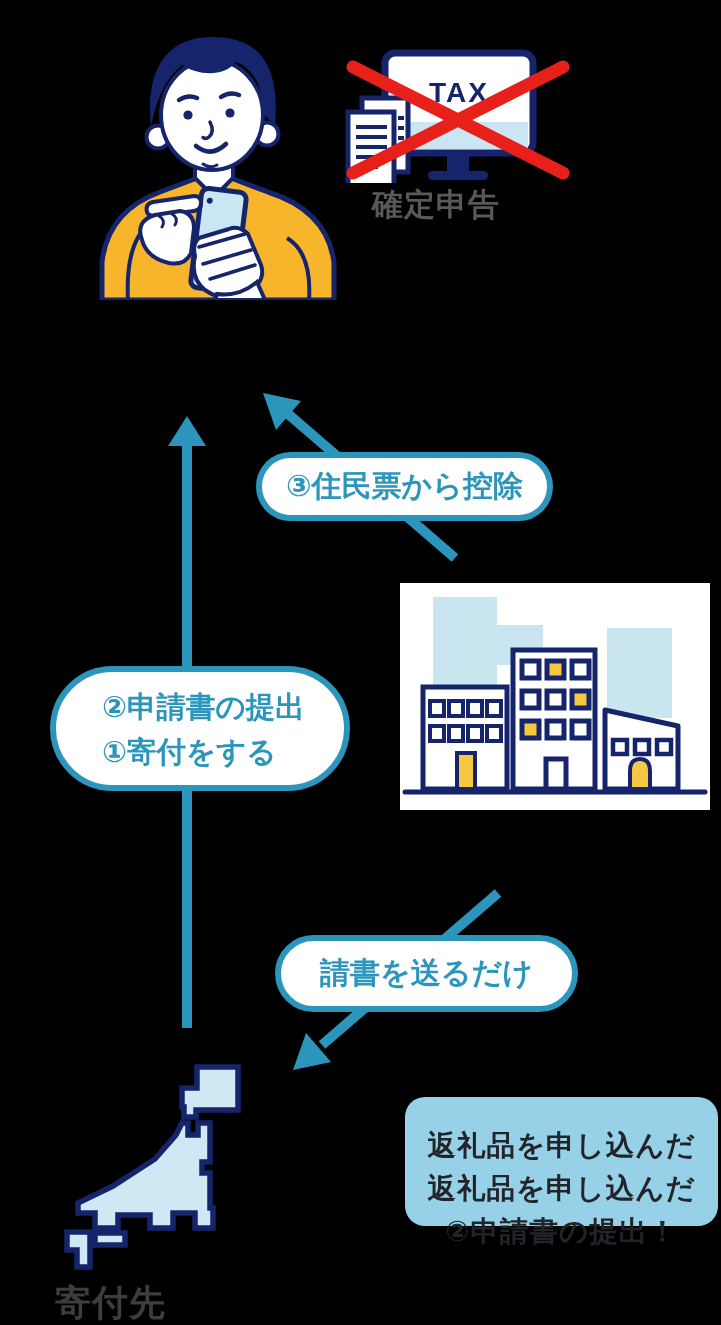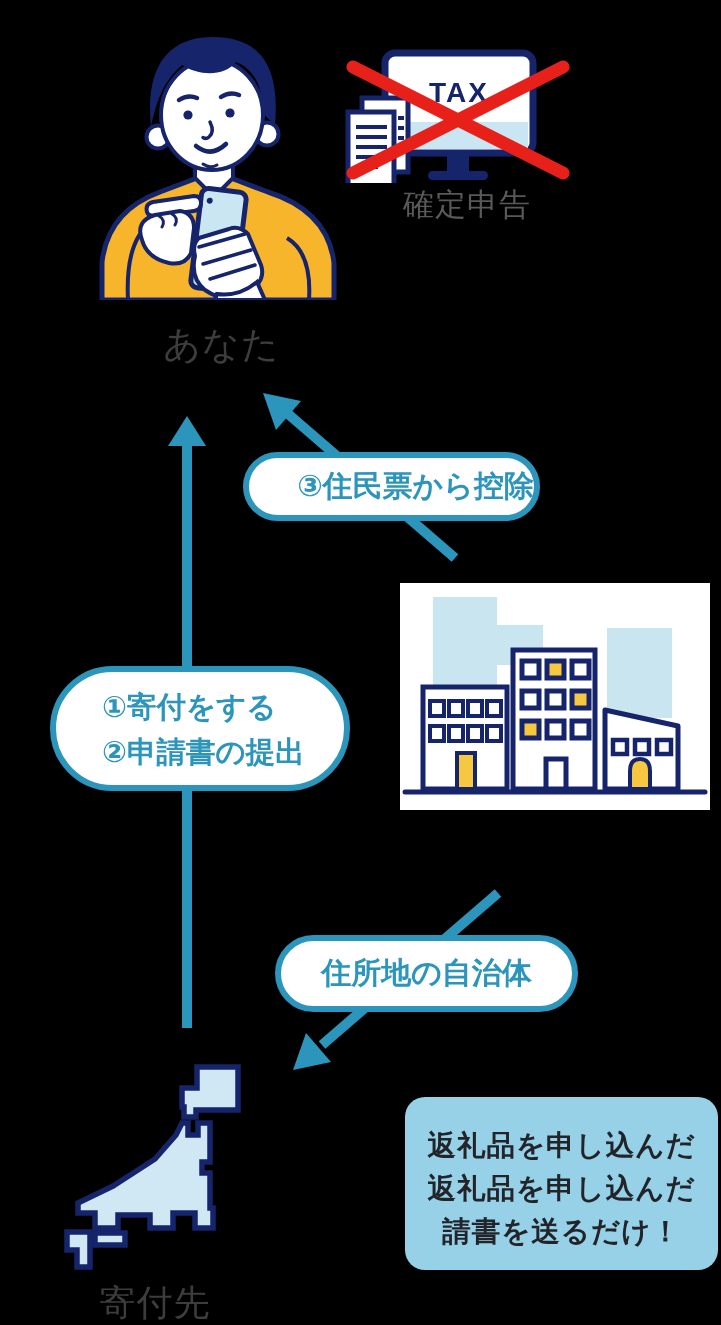--- a/index.html
+++ b/index.html
@@ -2,37 +2,37 @@
 <html><head>
 <meta charset="utf-8">
 <style>
   html,body{margin:0;padding:0;background:#000;}
   .canvas{
     position:relative;width:721px;height:1325px;background:#000;overflow:hidden;
     font-family:"Liberation Sans","DejaVu Sans",sans-serif;
   }
   .abs{position:absolute;}
   .caption{
-    font-weight:normal;color:#3d3d3d;text-align:center;letter-spacing:1px;
+    font-weight:bold;color:#3d3d3d;text-align:left;letter-spacing:1px;
   }
   .pill{
     position:absolute;background:#fff;border:6px solid #2b95bb;border-radius:70px;
     display:flex;align-items:center;justify-content:center;
     color:#2b95bb;font-weight:bold;z-index:3;box-sizing:border-box;
   }
   .arrow-layer{position:absolute;z-index:2;}
   .v-shaft{position:absolute;left:182px;top:443px;width:10px;height:585px;background:#2b95bb;z-index:2;}
   .v-head{
     position:absolute;left:168px;top:416px;width:0;height:0;z-index:2;
     border-left:19px solid transparent;border-right:19px solid transparent;
     border-bottom:30px solid #2b95bb;
   }
   .card{position:absolute;background:#fff;z-index:1;}
   .note{
-    position:absolute;left:405px;top:1097px;width:313px;height:173px;
+    position:absolute;left:405px;top:1097px;width:313px;height:129px;
     background:#96d1e7;border-radius:20px;z-index:1;
     text-align:center;font-weight:600;color:#22242a;
     font-size:28.5px;line-height:43px;padding-top:27px;box-sizing:border-box;
     letter-spacing:1px;
   }
 </style>
 </head>
 <body>
 
 <div class="canvas">
@@ -57,21 +57,20 @@
       <rect x="98" y="165" width="45" height="100" rx="7" fill="#c9e6f2" stroke="#16246b" stroke-width="5"></rect>
       <circle cx="107" cy="177" r="3" fill="#16246b"></circle>
     </g>
     <path d="M 49,187 Q 47,179 55,177 L 96,171 Q 103,171 103,178 Q 103,185 96,186 L 57,191 Q 50,191 49,187 Z" fill="#fff" stroke="#16246b" stroke-width="4" stroke-linejoin="round"></path>
     <path d="M 44,215 Q 37,196 57,190 L 82,186 Q 96,188 96,203 L 93,228 Q 87,241 71,238 Q 49,233 44,215 Z" fill="#fff" stroke="#16246b" stroke-width="4" stroke-linejoin="round"></path>
     <path d="M 61,191 q 7,4 3,11 M 74,189 q 7,4 3,11" fill="none" stroke="#16246b" stroke-width="3" stroke-linecap="round"></path>
     <path d="M 97,231 Q 92,253 107,265 Q 124,277 143,271 L 158,261 Q 167,252 163,240 L 150,209 Q 141,200 131,204 L 101,213 Q 94,219 97,231 Z" fill="#fff" stroke="#16246b" stroke-width="4" stroke-linejoin="round"></path>
     <path d="M 101,222 L 147,209 M 105,239 L 153,225 M 112,254 L 157,240" fill="none" stroke="#16246b" stroke-width="3.5" stroke-linecap="round"></path>
     <path d="M 119,269 L 117,275 L 167,275 L 159,257 Q 141,272 119,269 Z" fill="#fff" stroke="#16246b" stroke-width="4"></path>
   </svg>
-  <div class="abs caption" style="left:98px;top:320px;width:247px;font-size:37px;">あなた</div>
 
   <svg class="abs" style="left:340px;top:48px;" width="235" height="135" viewBox="0 0 235 135">
     <g>
       <rect x="45" y="5" width="148" height="100" rx="10" fill="#fff" stroke="#16246b" stroke-width="7"></rect>
       <rect x="50" y="74" width="138" height="27" fill="#c9e6f2"></rect>
       <text x="119" y="54" text-anchor="middle" font-size="28" font-weight="bold" fill="#16246b" letter-spacing="2">TAX</text>
       <rect x="107" y="105" width="22" height="18" fill="#16246b"></rect>
       <rect x="88" y="123" width="60" height="9" rx="4.5" fill="#16246b"></rect>
     </g>
     <g>
@@ -89,21 +88,21 @@
     <div>確定申告</div>
   </div>
 
   <div class="v-shaft"></div>
   <div class="v-head"></div>
 
   <svg class="arrow-layer" style="left:245px;top:385px;" width="225" height="185" viewBox="0 0 225 185">
     <line x1="210" y1="173" x2="42" y2="28" stroke="#2b95bb" stroke-width="10"></line>
     <polygon points="18,8 56,16 31,45" fill="#2b95bb"></polygon>
   </svg>
-  <div class="pill" style="left:243px;top:452px;width:297px;height:69px;font-size:30px;justify-content:flex-end;">
+  <div class="pill" style="left:256px;top:452px;width:297px;height:69px;font-size:30px;">
     <span>③住民票から控除</span>
   </div>
 
   <div class="card" style="left:400px;top:583px;width:310px;height:227px;">
     <svg width="310" height="227" viewBox="0 0 310 227">
       <rect x="33" y="14" width="64" height="106" fill="#c9e6f0"></rect>
       <rect x="97" y="42" width="46" height="40" fill="#c9e6f0"></rect>
       <rect x="207" y="45" width="65" height="90" fill="#c9e6f0"></rect>
       <rect x="23" y="104" width="84" height="102" fill="#fff" stroke="#16246b" stroke-width="5"></rect>
       <g fill="#fff" stroke="#16246b" stroke-width="4">
@@ -136,42 +135,42 @@
           <rect x="235" y="157" width="14" height="14"></rect>
         <rect x="257" y="157" width="14" height="14"></rect>
       </g>
       <path d="M 230,206 V 188 Q 230,176 240,176 Q 250,176 250,188 V 206 Z" fill="#f6c83f" stroke="#16246b" stroke-width="4"></path>
       <line x1="5" y1="209" x2="305" y2="209" stroke="#16246b" stroke-width="5" stroke-linecap="round"></line>
     </svg>
   </div>
 
   <div class="pill" style="left:50px;top:666px;width:300px;height:125px;font-size:29.5px;justify-content:flex-start;">
     <div style="margin-left:46px;line-height:45px;">
+      <div>②申請書の提出</div>
       <div>①寄付をする</div>
-      <div>②申請書の提出</div>
     </div>
   </div>
 
   <svg class="arrow-layer" style="left:280px;top:885px;" width="230" height="195" viewBox="0 0 230 195">
     <line x1="218" y1="8" x2="42" y2="160" stroke="#2b95bb" stroke-width="10"></line>
     <polygon points="13,185 26,148 51,177" fill="#2b95bb"></polygon>
   </svg>
   <div class="pill" style="left:275px;top:935px;width:303px;height:77px;font-size:30px;">
-    <span>住所地の自治体</span>
+    <span>請書を送るだけ</span>
   </div>
 
   <svg class="abs" style="left:55px;top:1055px;z-index:1;" width="200" height="225" viewBox="0 0 200 225">
     <g fill="#cfe8f4" stroke="#16246b" stroke-width="5.5" stroke-linejoin="miter">
       <path d="M 142,12 H 183 V 55 H 141 V 62 H 129 V 52 H 127 V 33 H 142 Z"></path>
       <path d="M 127,68 h 6 v 12 h 10 v -12 h 12 v 39 h -8 v 11 h 8 v 35 h 3 v 20 h -18 v -15 h -22 v 15 h -23 v -13 h -32 v 13 h -23 v -15 h -17 v -10 l 35,-17 l 42,-27 l 21,-24 z"></path>
       <path d="M 40,178 h 30 v 12 h -30 z"></path>
       <path d="M 12,177 h 23 v 35 h -13 v -17 h -10 z"></path>
     </g>
   </svg>
   <div class="abs caption" style="left:55px;top:1279px;width:200px;font-size:36px;">寄付先</div>
 
   <div class="note">
     <div>返礼品を申し込んだ</div>
     <div>返礼品を申し込んだ</div>
-    <div>請書を送るだけ！</div>
+    <div>②申請書の提出！</div>
   </div>
 
 </div>
 
 </body></html>

